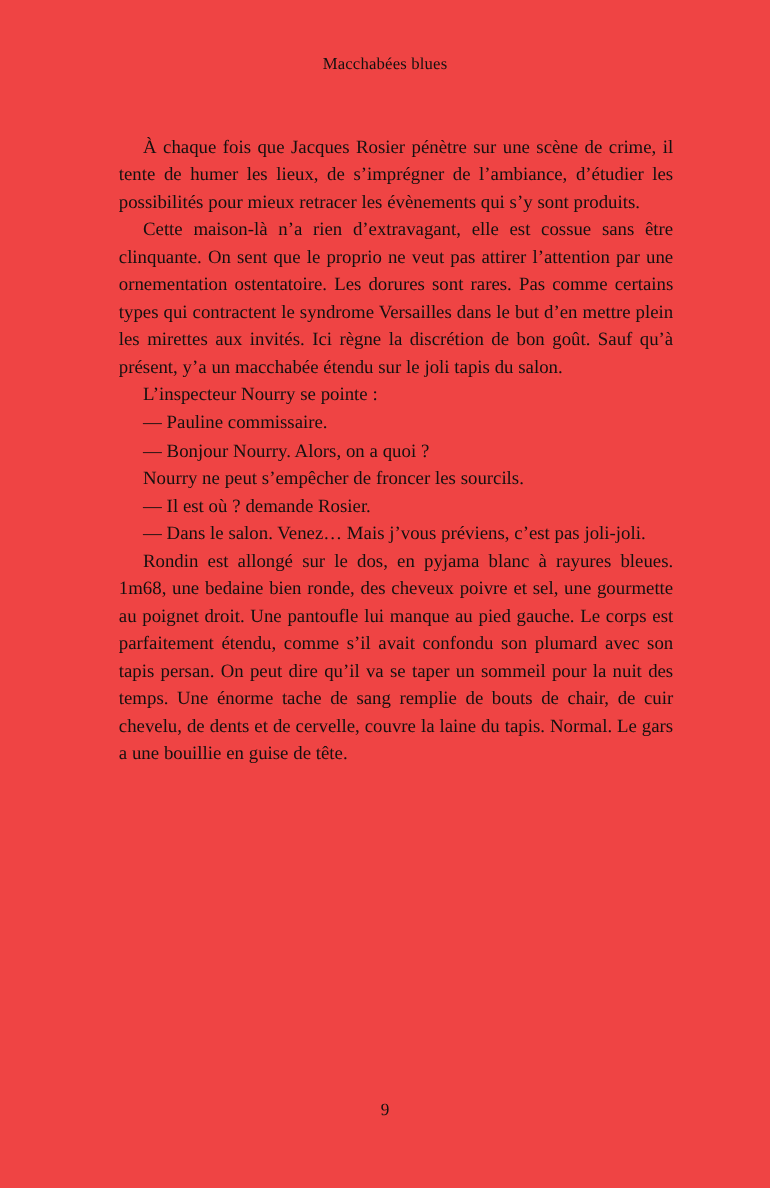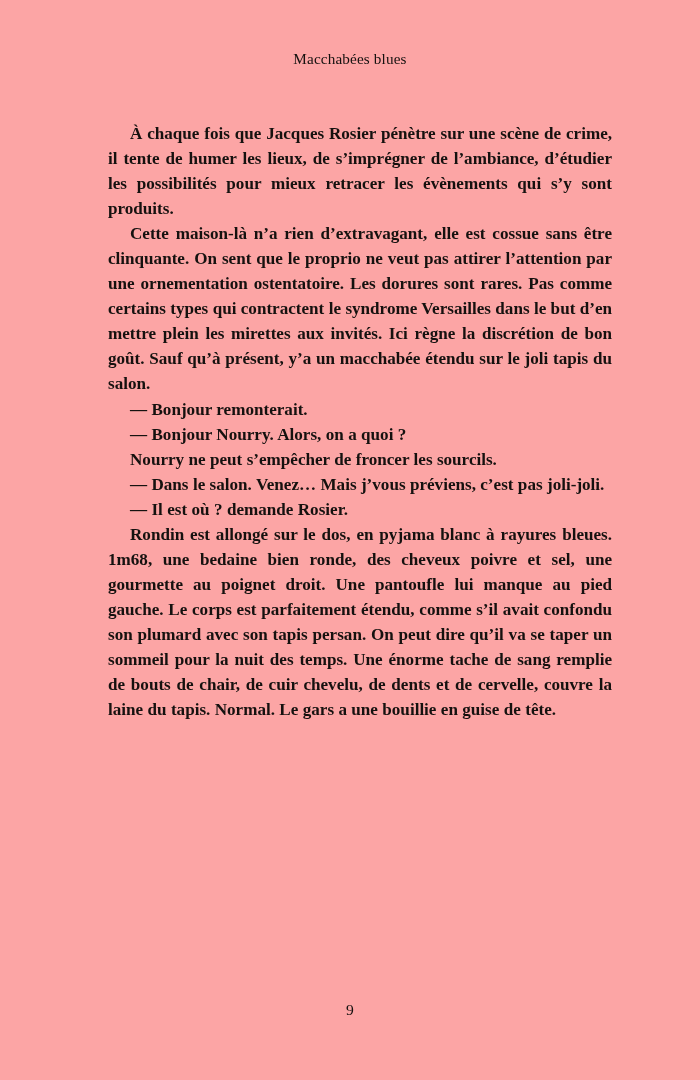--- a/index.html
+++ b/index.html
@@ -15,21 +15,21 @@
     font-family: "Liberation Serif", "DejaVu Serif", serif;
     color: #15110f;
     -webkit-font-smoothing: antialiased;
   }
 
   .page {
     position: absolute;
     inset: 0;
     width: 700px;
     height: 1080px;
-    background: #fca5a5;
+    background: #ef4444;
   }
 
   
   .running-header {
     position: absolute;
     top: 50px;
     left: 0;
     width: 700px;
     text-align: center;
     font-size: 15.2px;
@@ -47,21 +47,20 @@
 
   .para {
     margin: 0;
     text-align: justify;
     text-align-last: left;
     font-size: 17.1px;
     line-height: 25.05px;
     text-indent: 22px;
     hyphens: none;
     word-spacing: 0.1px;
-    font-weight: bold;
   }
 
   .para.dialogue {
     text-indent: 22px;
   }
 
   
   .folio {
     position: absolute;
     top: 1001px;
@@ -76,24 +75,25 @@
 <body>
 
 <div class="page">
 
   <div class="running-header">Macchabées blues</div>
 
   <div class="textblock">
 
     <p class="para">À chaque fois que Jacques Rosier pénètre sur une scène de crime, il tente de humer les lieux, de s’imprégner de l’ambiance, d’étudier les possibilités pour mieux retracer les évènements qui s’y sont produits.</p>
     <p class="para">Cette maison-là n’a rien d’extravagant, elle est cossue sans être clinquante. On sent que le proprio ne veut pas attirer l’attention par une ornementation ostentatoire. Les dorures sont rares. Pas comme certains types qui contractent le syndrome Versailles dans le but d’en mettre plein les mirettes aux invités. Ici règne la discrétion de bon goût. Sauf qu’à présent, y’a un macchabée étendu sur le joli tapis du salon.</p>
-    <p class="para dialogue">— Bonjour remonterait.</p>
+    <p class="para">L’inspecteur Nourry se pointe :</p>
+    <p class="para dialogue">— Pauline commissaire.</p>
     <p class="para dialogue">— Bonjour Nourry. Alors, on a quoi ?</p>
     <p class="para">Nourry ne peut s’empêcher de froncer les sourcils.</p>
+    <p class="para dialogue">— Il est où ? demande Rosier.</p>
     <p class="para dialogue">— Dans le salon. Venez… Mais j’vous préviens, c’est pas joli-joli.</p>
-    <p class="para dialogue">— Il est où ? demande Rosier.</p>
     <p class="para">Rondin est allongé sur le dos, en pyjama blanc à rayures bleues. 1m68, une bedaine bien ronde, des cheveux poivre et sel, une gourmette au poignet droit. Une pantoufle lui manque au pied gauche. Le corps est parfaitement étendu, comme s’il avait confondu son plumard avec son tapis persan. On peut dire qu’il va se taper un sommeil pour la nuit des temps. Une énorme tache de sang remplie de bouts de chair, de cuir chevelu, de dents et de cervelle, couvre la laine du tapis. Normal. Le gars a une bouillie en guise de tête.</p>
 
   </div>
 
   <div class="folio">9</div>
 
 </div>
 
 </body></html>

